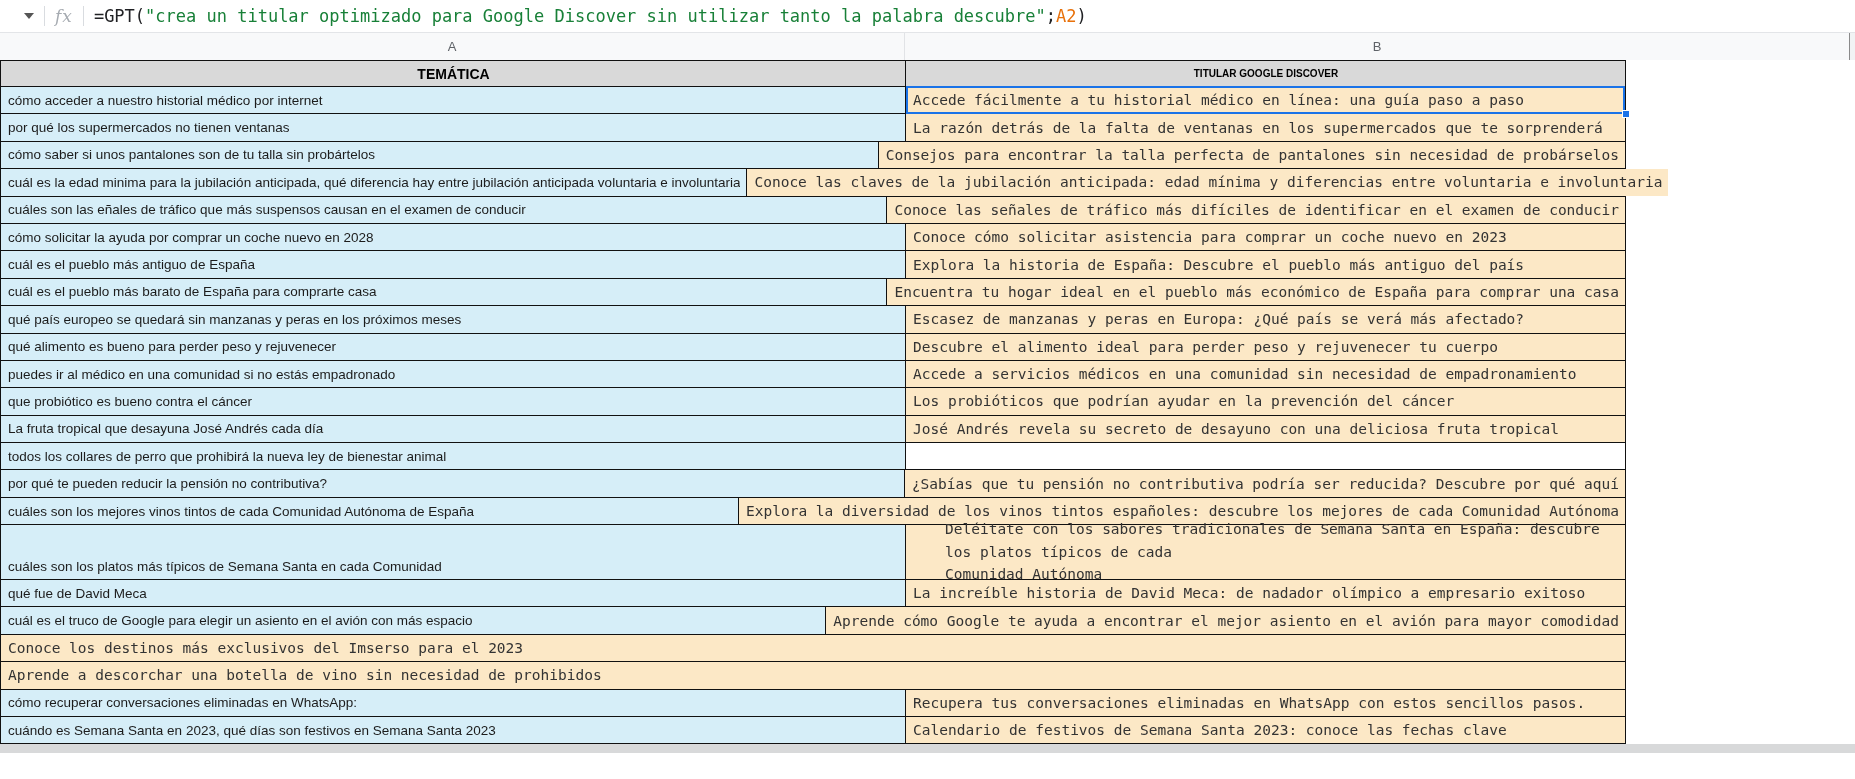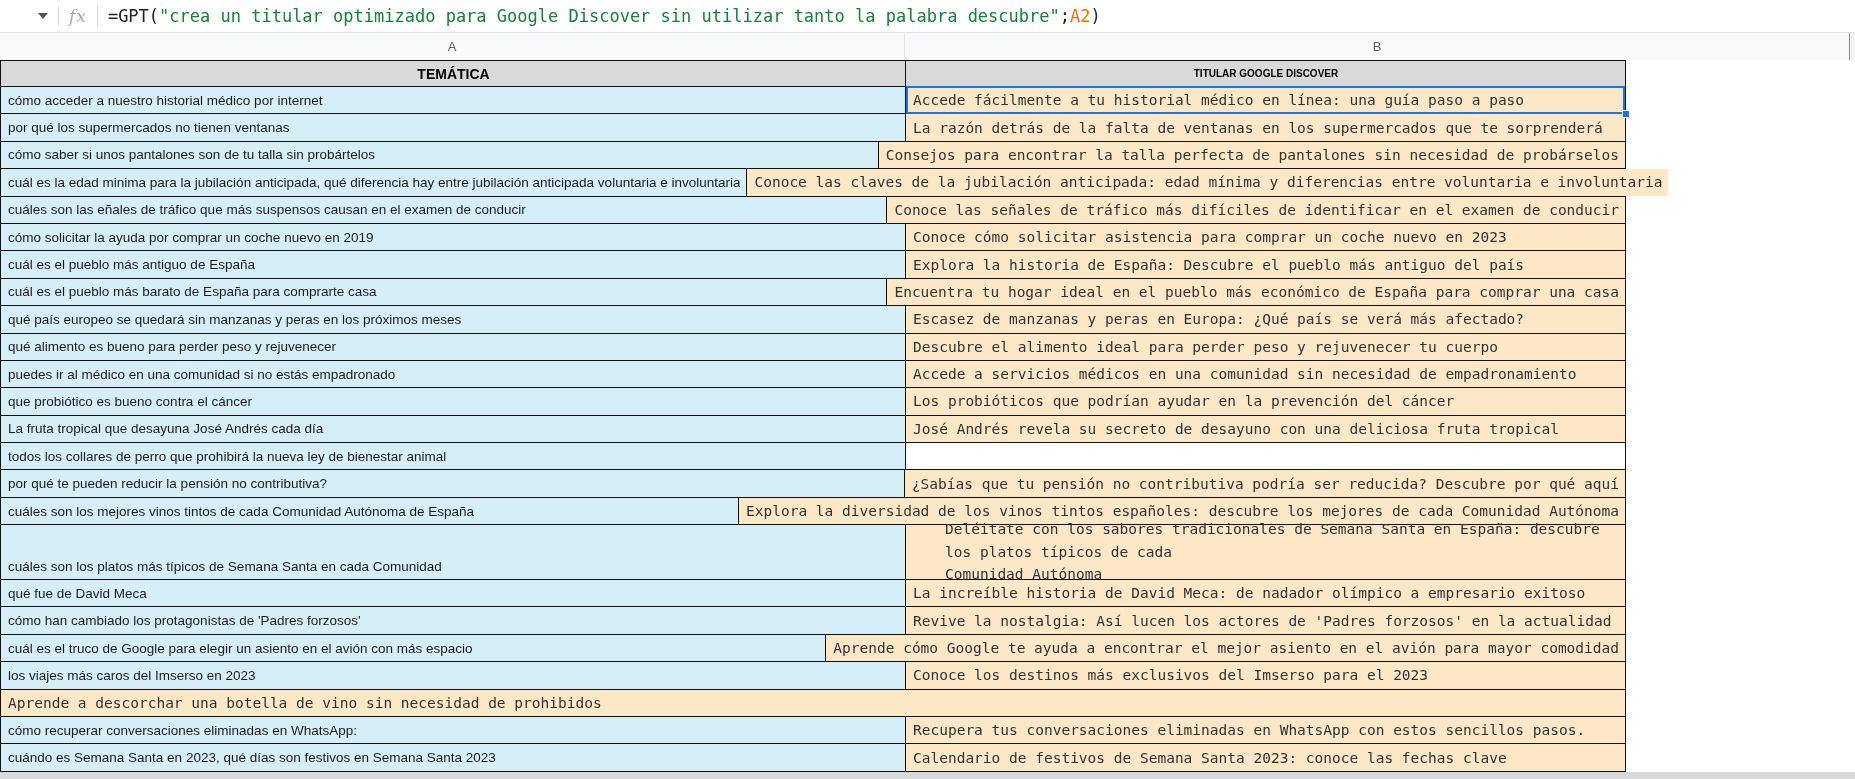--- a/index.html
+++ b/index.html
@@ -10,21 +10,21 @@
     --grid-line:#111111;
     --str-green:#188038;
     --ref-orange:#e8710a;
   }
   *{margin:0;padding:0;box-sizing:border-box;}
   html,body{width:1855px;height:779px;overflow:hidden;background:#ffffff;
     font-family:"Liberation Sans","DejaVu Sans",sans-serif;}
 
   
   .formula-bar{height:33px;display:flex;align-items:center;background:#fff;
-    border-bottom:1px solid #e3e5e8;padding-left:14px;}
+    border-bottom:1px solid #e3e5e8;}
   .namebox{width:34px;display:flex;justify-content:flex-end;align-items:center;cursor:pointer;}
   .dd-arrow{width:0;height:0;border-left:5px solid transparent;border-right:5px solid transparent;
     border-top:6px solid #555;display:inline-block;}
   .vsep{width:1px;height:20px;background:#d9dce0;margin:0 10px;}
   .fx{font-family:"DejaVu Serif",serif;font-style:italic;font-size:17px;color:#a6abb1;
     letter-spacing:1px;user-select:none;}
   .formula-text{font-family:"DejaVu Sans Mono","Liberation Mono",monospace;font-size:17px;
     color:#202124;white-space:pre;flex:1;overflow:hidden;cursor:text;}
   .f-str{color:var(--str-green);}
   .f-ref{color:var(--ref-orange);}
@@ -131,21 +131,21 @@
     <div class="cell cell-a">
       <span class="txt">cuáles son las eñales de tráfico que más suspensos causan en el examen de conducir</span>
     </div>
     <div class="cell cell-b">
       <span class="txt">Conoce las señales de tráfico más difíciles de identificar en el examen de conducir</span>
     </div>
   </div>
 
   <div class="row">
     <div class="cell cell-a">
-      <span class="txt">cómo solicitar la ayuda por comprar un coche nuevo en 2019</span>
+      <span class="txt">cómo solicitar la ayuda por comprar un coche nuevo en 2028</span>
     </div>
     <div class="cell cell-b">
       <span class="txt">Conoce cómo solicitar asistencia para comprar un coche nuevo en 2023</span>
     </div>
   </div>
 
   <div class="row">
     <div class="cell cell-a">
       <span class="txt">cuál es el pueblo más antiguo de España</span>
     </div>
@@ -244,42 +244,31 @@
 
   <div class="row">
     <div class="cell cell-a">
       <span class="txt">qué fue de David Meca</span>
     </div>
     <div class="cell cell-b">
       <span class="txt">La increíble historia de David Meca: de nadador olímpico a empresario exitoso</span>
     </div>
   </div>
 
-  <div class="row">
-    <div class="cell cell-a">
-      <span class="txt">cómo han cambiado los protagonistas de 'Padres forzosos'</span>
-    </div>
-    <div class="cell cell-b">
-      <span class="txt">Revive la nostalgia: Así lucen los actores de 'Padres forzosos' en la actualidad</span>
-    </div>
-  </div>
 
   <div class="row">
     <div class="cell cell-a">
       <span class="txt">cuál es el truco de Google para elegir un asiento en el avión con más espacio</span>
     </div>
     <div class="cell cell-b">
       <span class="txt">Aprende cómo Google te ayuda a encontrar el mejor asiento en el avión para mayor comodidad</span>
     </div>
   </div>
 
   <div class="row">
-    <div class="cell cell-a">
-      <span class="txt">los viajes más caros del Imserso en 2023</span>
-    </div>
     <div class="cell cell-b">
       <span class="txt">Conoce los destinos más exclusivos del Imserso para el 2023</span>
     </div>
   </div>
 
   <div class="row">
     <div class="cell cell-b">
       <span class="txt">Aprende a descorchar una botella de vino sin necesidad de prohibidos</span>
     </div>
   </div>

